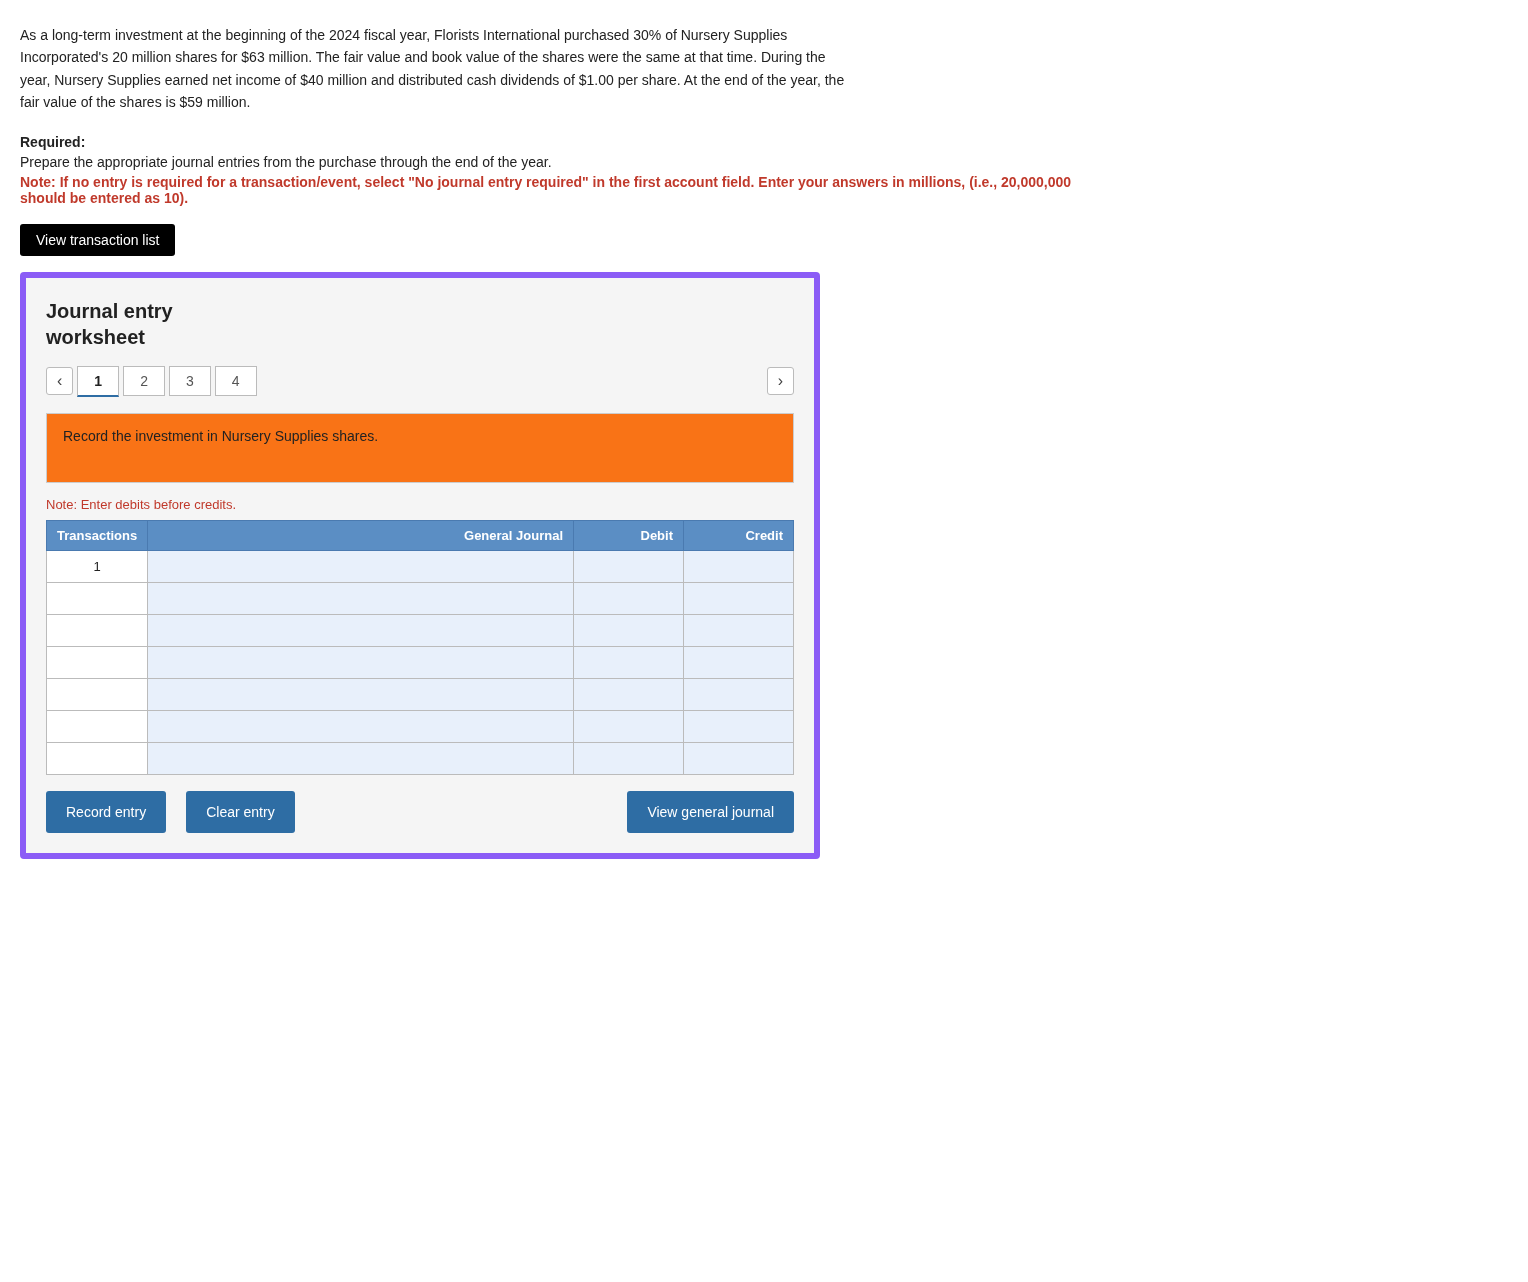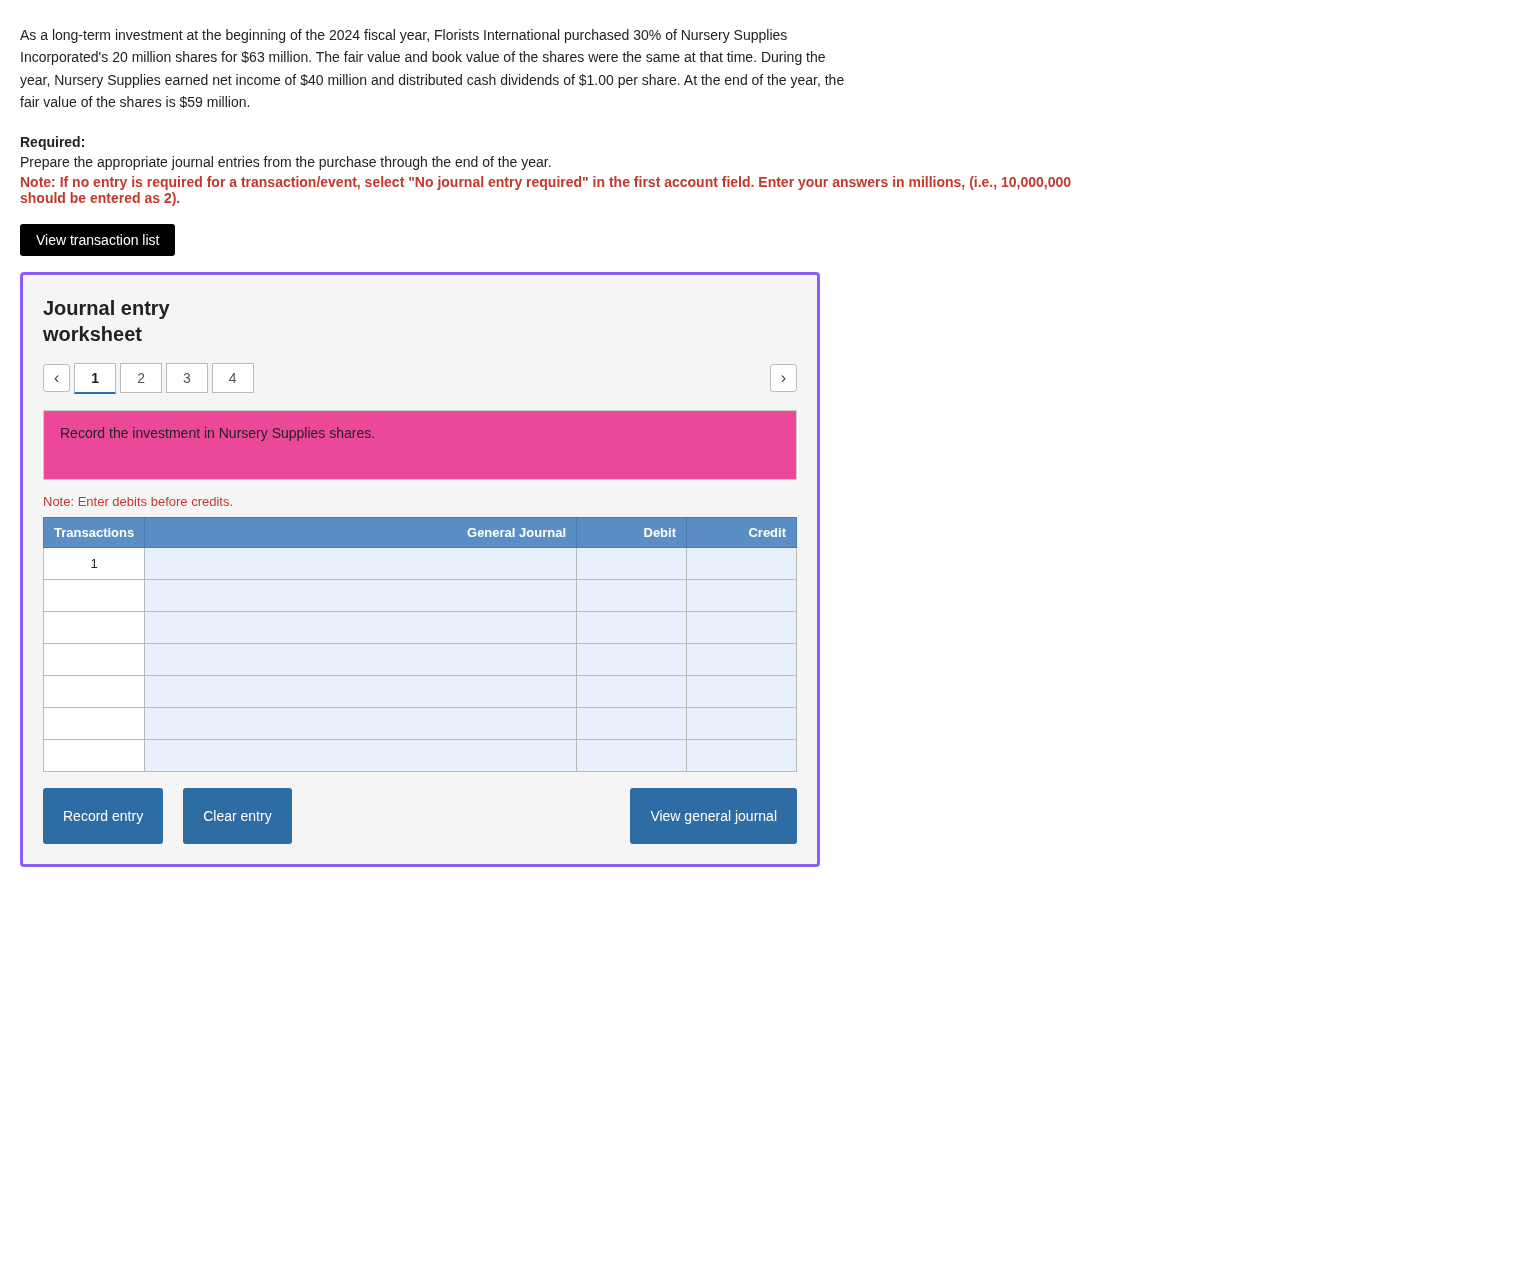--- a/index.html
+++ b/index.html
@@ -46,21 +46,21 @@
       color: #fff;
       padding: 8px 16px;
       border: none;
       border-radius: 3px;
       cursor: pointer;
       font-size: 14px;
       margin-bottom: 16px;
     }
 
     .worksheet-container {
-      border: 3px solid #8b5cf6;
+      border: 6px solid #8b5cf6;
       border-radius: 4px;
       max-width: 800px;
       background: #f5f5f5;
       padding: 20px 20px 20px 20px;
     }
 
     .worksheet-title {
       font-size: 20px;
       font-weight: bold;
       margin-bottom: 16px;
@@ -102,21 +102,21 @@
 
     .tab-item:not(.active) {
       color: #555;
     }
 
     .tab-arrow-right {
       margin-left: auto;
     }
 
     .instruction-box {
-      background: #ec4899;
+      background: #f97316;
       border: 1px solid #ccc;
       padding: 14px 16px;
       margin-bottom: 14px;
       min-height: 70px;
       font-size: 14px;
     }
 
     .note-text {
       color: #c0392b;
       font-size: 13px;
@@ -187,21 +187,21 @@
       padding: 9px 20px;
       border-radius: 3px;
       cursor: pointer;
       font-size: 14px;
     }
 
     .btn-clear {
       background: #2e6da4;
       color: #fff;
       border: none;
-      padding: 20px 20px;
+      padding: 13px 20px;
       border-radius: 3px;
       cursor: pointer;
       font-size: 14px;
     }
 
     .btn-view-journal {
       background: #2e6da4;
       color: #fff;
       border: none;
       padding: 9px 20px;
@@ -219,21 +219,21 @@
 <div class="problem-text">
   <p>As a long-term investment at the beginning of the 2024 fiscal year, Florists International purchased 30% of Nursery Supplies</p>
   <p>Incorporated's 20 million shares for $63 million. The fair value and book value of the shares were the same at that time. During the</p>
   <p>year, Nursery Supplies earned net income of $40 million and distributed cash dividends of $1.00 per share. At the end of the year, the</p>
   <p>fair value of the shares is $59 million.</p>
 </div>
 
 <div class="required-section">
   <div class="required-label">Required:</div>
   <div>Prepare the appropriate journal entries from the purchase through the end of the year.</div>
-  <div class="required-note">Note: If no entry is required for a transaction/event, select "No journal entry required" in the first account field. Enter your answers in millions, (i.e., 10,000,000 should be entered as 2).</div>
+  <div class="required-note">Note: If no entry is required for a transaction/event, select "No journal entry required" in the first account field. Enter your answers in millions, (i.e., 20,000,000 should be entered as 10).</div>
 </div>
 
 <button class="view-transaction-btn">View transaction list</button>
 
 <div class="worksheet-container">
   <div class="worksheet-title">Journal entry<br>worksheet</div>
 
   <div class="tab-nav">
     <button class="tab-arrow">‹</button>
     <div class="tab-item active">1</div>

